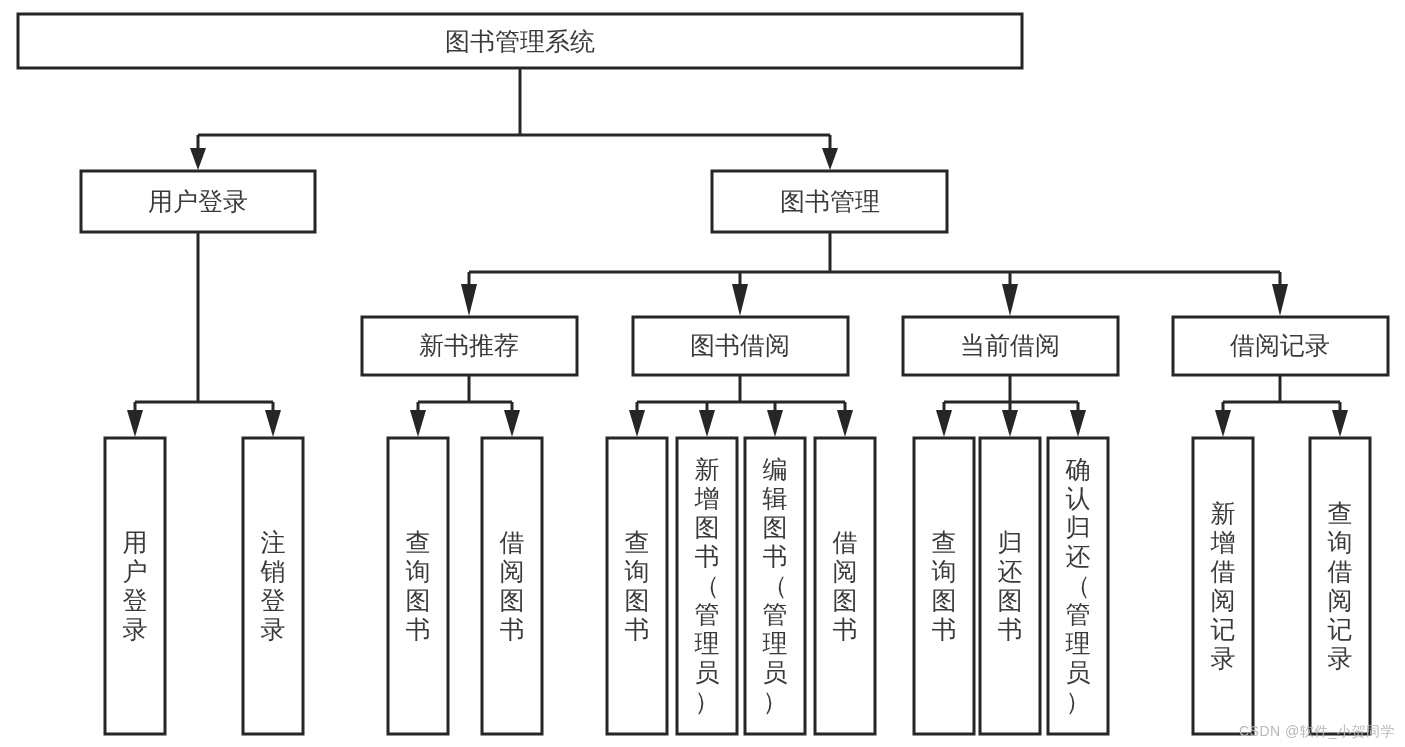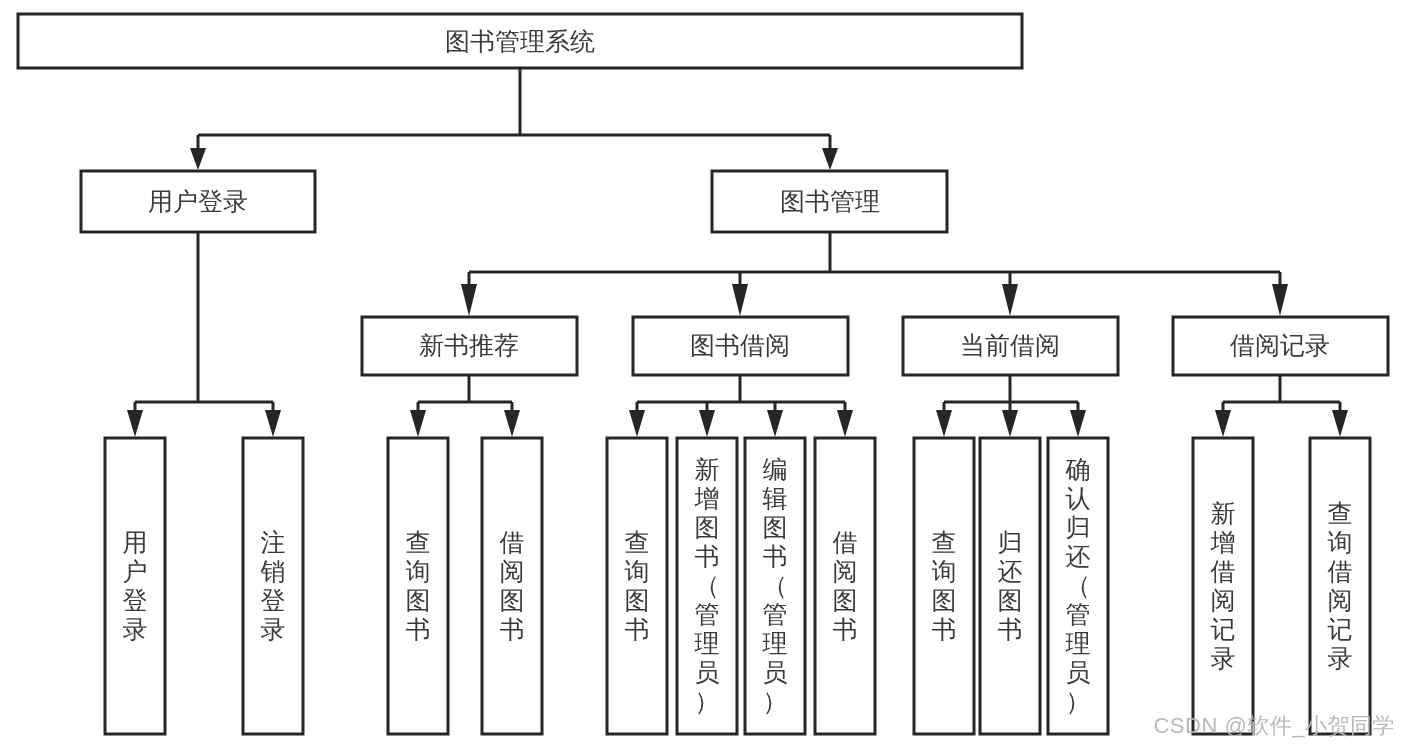--- a/index.html
+++ b/index.html
@@ -50,21 +50,21 @@
     font-family: "Liberation Sans", "DejaVu Sans", sans-serif;
     fill: #3a3a3a;
     font-size: 25px;
     text-anchor: middle;
   }
   .watermark {
     position: absolute;
     right: 10px;
     bottom: 6px;
     font-family: "Liberation Sans", "DejaVu Sans", sans-serif;
-    font-size: 22px;
+    font-size: 14px;
     color: #b9b9b9;
     white-space: nowrap;
     letter-spacing: 0.5px;
   }
 </style>
 </head>
 <body>
 
 <div id="stage">
 

